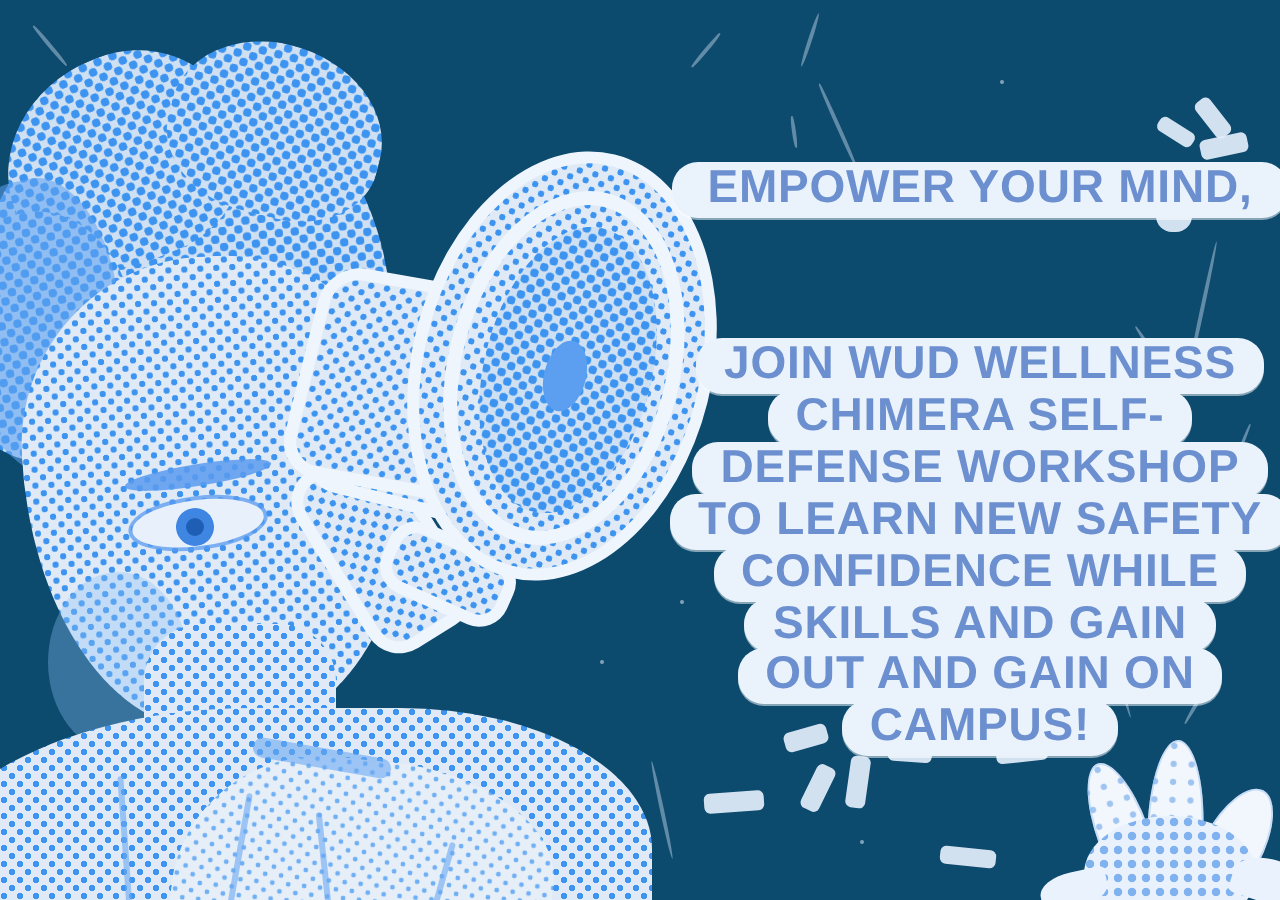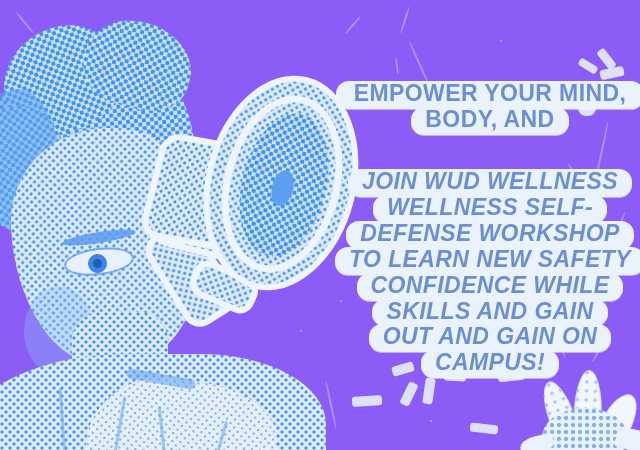--- a/index.html
+++ b/index.html
@@ -1,18 +1,18 @@
 <!DOCTYPE html>
 <html><head>
 <meta charset="utf-8">
 <style>
   html,body{margin:0;padding:0;background:#222;}
   #poster{
     position:relative;width:640px;height:450px;overflow:hidden;
-    background:#8b5cf6;
+    background:#0c4a6e;
     font-family:"Liberation Sans","DejaVu Sans",sans-serif;
     text-align:right;
   }
 
   
   .grunge{position:absolute;inset:0;pointer-events:none;}
   .scratch{position:absolute;background:rgba(225,238,252,.40);border-radius:50%;}
   .speck{position:absolute;background:rgba(225,238,252,.55);border-radius:50%;}
 
   
@@ -195,21 +195,21 @@
     border-radius:13px;
     padding:1px 14px 3px 14px;
     line-height:1.04;
     box-shadow:0 1px 0 rgba(255,255,255,.5);
   }
   #block-headline{left:0;top:82px;width:640px;}
   #block-headline .bline{font-size:23px;margin:-1px 0;}
   #block-headline .bline:nth-child(1){padding-left:18px;padding-right:18px;}
 
   #block-body{left:0;top:170px;width:640px;}
-  #block-body .bline{font-size:23px;margin:-1px 0;font-style:italic;}
+  #block-body .bline{font-size:23px;margin:-1px 0;}
 </style>
 </head>
 <body>
 
 <div id="poster">
 
   <div class="grunge">
     <div class="scratch" style="left:404px;top:6px;width:2px;height:28px;transform:rotate(18deg);"></div>
     <div class="scratch" style="left:418px;top:40px;width:1.5px;height:46px;transform:rotate(-24deg);"></div>
     <div class="scratch" style="left:352px;top:14px;width:1.5px;height:22px;transform:rotate(40deg);"></div>
@@ -292,26 +292,25 @@
     <div class="petal-dots" style="left:54px;top:8px;width:28px;height:72px;transform:rotate(2deg);border-radius:50% 50% 46% 46% / 62% 62% 38% 38%;"></div>
     <div class="petal" style="left:84px;top:30px;width:30px;height:54px;transform:rotate(28deg);"></div>
     <div class="flower-core"></div>
     <div class="flower-leaf" style="left:96px;top:68px;width:40px;height:22px;transform:rotate(18deg);"></div>
     <div class="flower-leaf" style="left:0px;top:74px;width:34px;height:18px;transform:rotate(-12deg);"></div>
     <div class="petal" style="left:14px;top:-8px;width:22px;height:22px;border-radius:50%;opacity:.9;"></div>
   </div>
 
   <div id="block-headline" class="bubble-block" style="left: 0px; width: 640px; padding-left: 340px; box-sizing: border-box;">
     <div class="bline">EMPOWER YOUR MIND,</div>
-    <div class="bline">BODY, AND</div>
   </div>
 
   <div id="block-body" class="bubble-block" style="left: 0px; width: 640px; padding-left: 340px; box-sizing: border-box;">
     <div class="bline">JOIN WUD WELLNESS</div>
-    <div class="bline">WELLNESS SELF-</div>
+    <div class="bline">CHIMERA SELF-</div>
     <div class="bline">DEFENSE WORKSHOP</div>
     <div class="bline">TO LEARN NEW SAFETY</div>
     <div class="bline">CONFIDENCE WHILE</div>
     <div class="bline">SKILLS AND GAIN</div>
     <div class="bline">OUT AND GAIN ON</div>
     <div class="bline">CAMPUS!</div>
   </div>
 
 </div>
 

